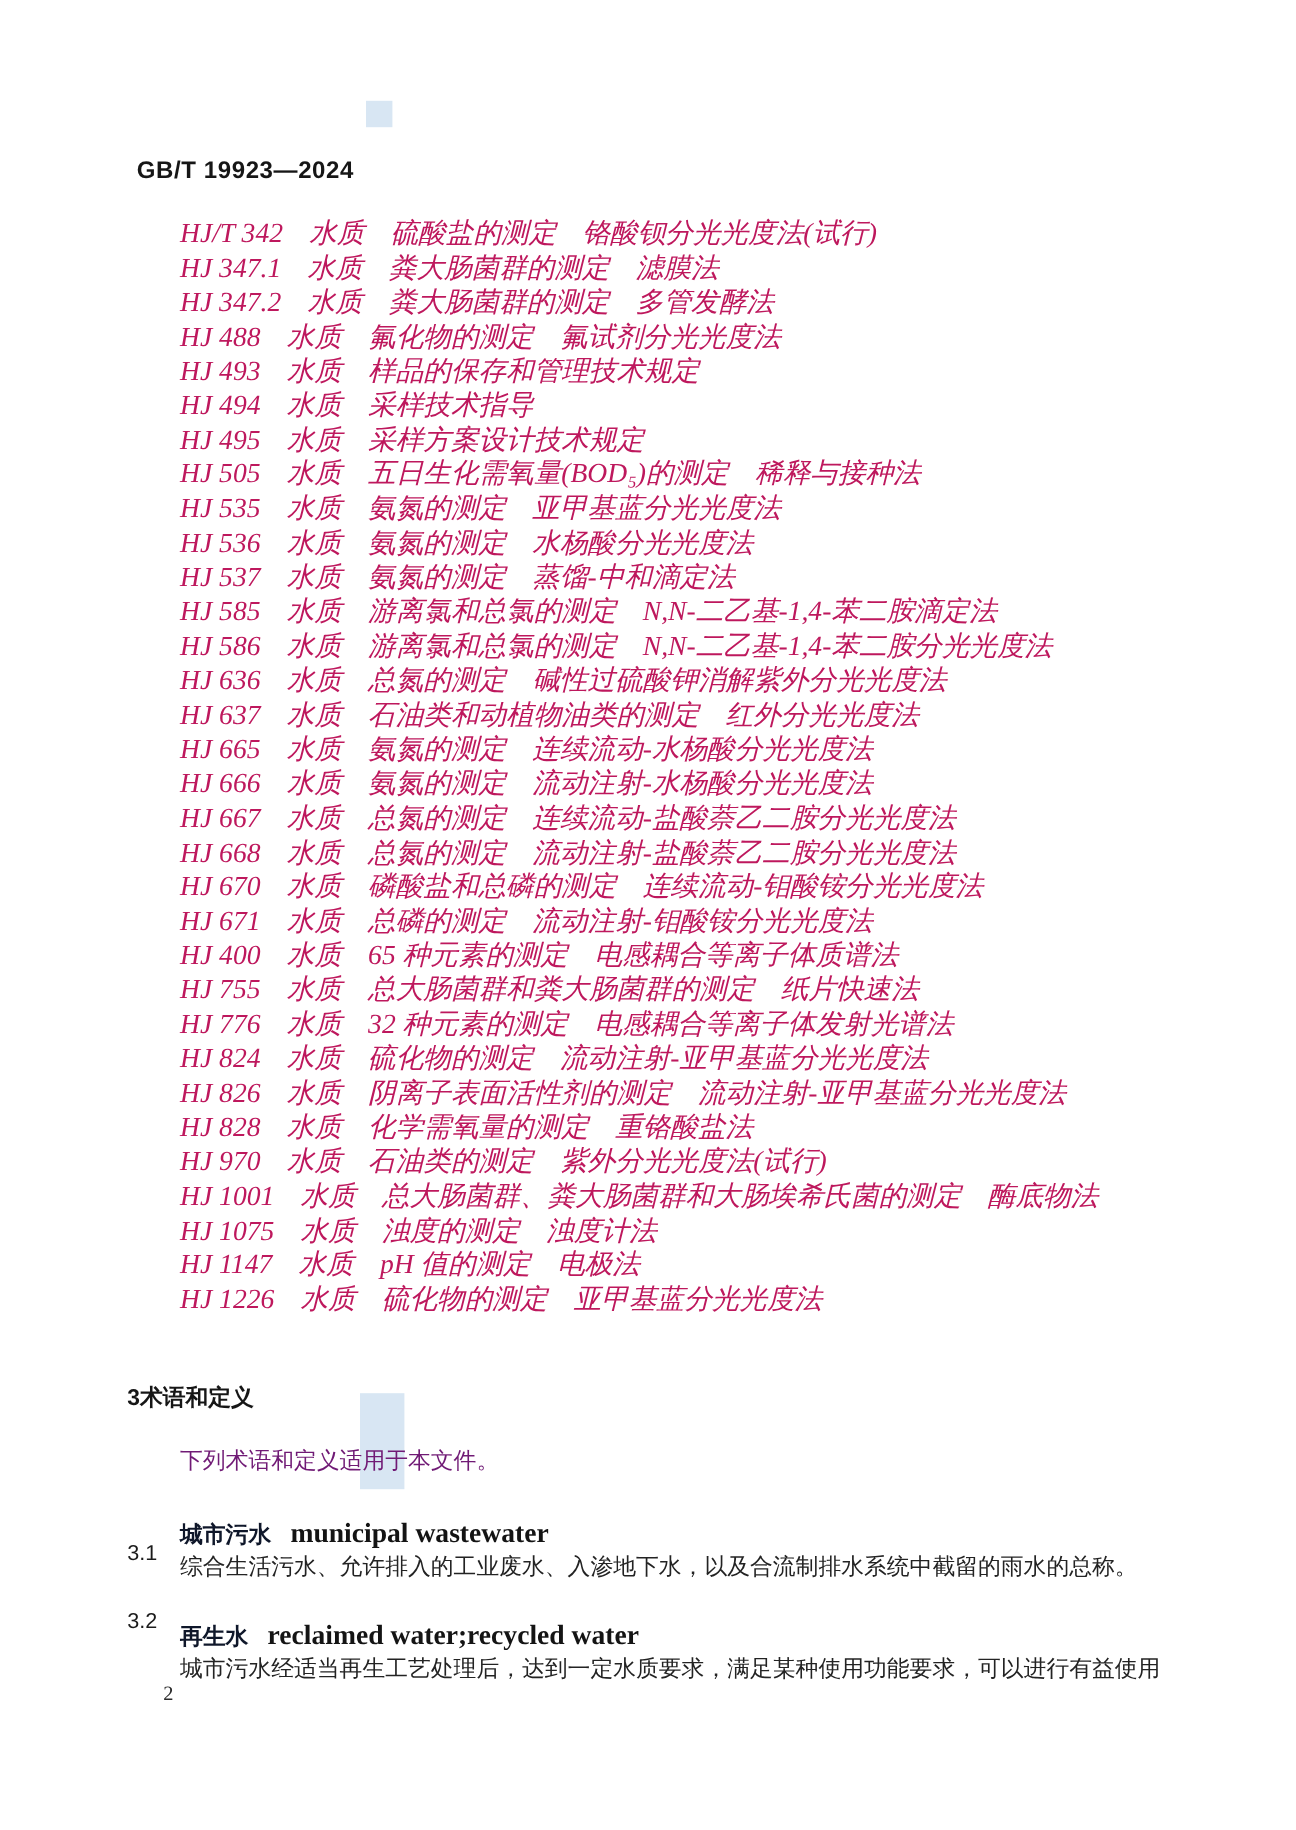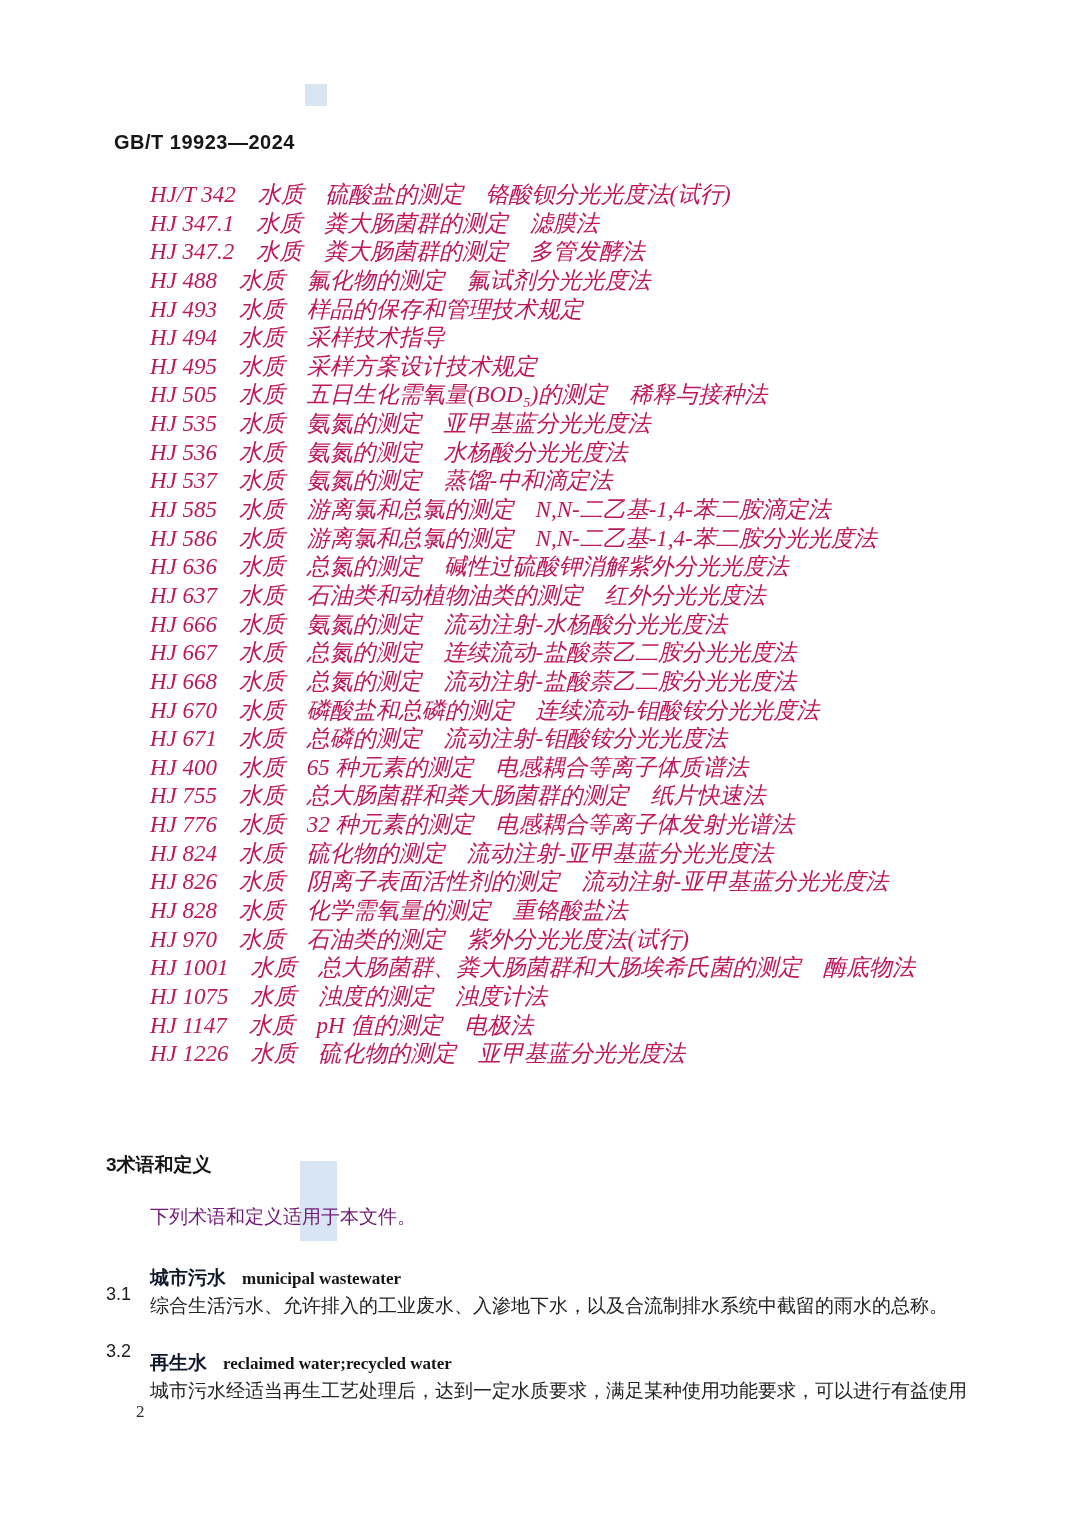--- a/index.html
+++ b/index.html
@@ -56,21 +56,21 @@
 
   .term{position:absolute;left:150px;white-space:nowrap;}
   .t1{top:1265px;}
   .t2{top:1350px;}
   .term .term-zh{
     font-family:"Liberation Sans","DejaVu Sans",sans-serif;
     font-weight:bold;font-size:19px;color:#0f172a;
   }
   .term .term-en{
     font-family:"Liberation Serif","DejaVu Serif",serif;
-    font-weight:bold;font-size:17px;color:#141414;margin-left:16px;
+    font-weight:bold;font-size:23px;color:#141414;margin-left:16px;
   }
 
   .def{
     position:absolute;left:150px;
     font-size:19px;color:#232323;white-space:nowrap;
   }
   .d1{top:1293px;text-align:center;}
   .d2{top:1378px;}
 
   .page-num{
@@ -97,20 +97,21 @@
       <div class="std-row"><span>HJ 494</span><span class="seg">水质</span><span class="seg">采样技术指导</span></div>
       <div class="std-row"><span>HJ 495</span><span class="seg">水质</span><span class="seg">采样方案设计技术规定</span></div>
       <div class="std-row"><span>HJ 505</span><span class="seg">水质</span><span class="seg">五日生化需氧量(BOD₅)的测定</span><span class="seg">稀释与接种法</span></div>
       <div class="std-row"><span>HJ 535</span><span class="seg">水质</span><span class="seg">氨氮的测定</span><span class="seg">亚甲基蓝分光光度法</span></div>
       <div class="std-row"><span>HJ 536</span><span class="seg">水质</span><span class="seg">氨氮的测定</span><span class="seg">水杨酸分光光度法</span></div>
       <div class="std-row"><span>HJ 537</span><span class="seg">水质</span><span class="seg">氨氮的测定</span><span class="seg">蒸馏-中和滴定法</span></div>
       <div class="std-row"><span>HJ 585</span><span class="seg">水质</span><span class="seg">游离氯和总氯的测定</span><span class="seg">N,N-二乙基-1,4-苯二胺滴定法</span></div>
       <div class="std-row"><span>HJ 586</span><span class="seg">水质</span><span class="seg">游离氯和总氯的测定</span><span class="seg">N,N-二乙基-1,4-苯二胺分光光度法</span></div>
       <div class="std-row"><span>HJ 636</span><span class="seg">水质</span><span class="seg">总氮的测定</span><span class="seg">碱性过硫酸钾消解紫外分光光度法</span></div>
       <div class="std-row"><span>HJ 637</span><span class="seg">水质</span><span class="seg">石油类和动植物油类的测定</span><span class="seg">红外分光光度法</span></div>
+      <div class="std-row"><span>HJ 665</span><span class="seg">水质</span><span class="seg">氨氮的测定</span><span class="seg">连续流动-水杨酸分光光度法</span></div>
       <div class="std-row"><span>HJ 666</span><span class="seg">水质</span><span class="seg">氨氮的测定</span><span class="seg">流动注射-水杨酸分光光度法</span></div>
       <div class="std-row"><span>HJ 667</span><span class="seg">水质</span><span class="seg">总氮的测定</span><span class="seg">连续流动-盐酸萘乙二胺分光光度法</span></div>
       <div class="std-row"><span>HJ 668</span><span class="seg">水质</span><span class="seg">总氮的测定</span><span class="seg">流动注射-盐酸萘乙二胺分光光度法</span></div>
       <div class="std-row"><span>HJ 670</span><span class="seg">水质</span><span class="seg">磷酸盐和总磷的测定</span><span class="seg">连续流动-钼酸铵分光光度法</span></div>
       <div class="std-row"><span>HJ 671</span><span class="seg">水质</span><span class="seg">总磷的测定</span><span class="seg">流动注射-钼酸铵分光光度法</span></div>
       <div class="std-row"><span>HJ 400</span><span class="seg">水质</span><span class="seg">65 种元素的测定</span><span class="seg">电感耦合等离子体质谱法</span></div>
       <div class="std-row"><span>HJ 755</span><span class="seg">水质</span><span class="seg">总大肠菌群和粪大肠菌群的测定</span><span class="seg">纸片快速法</span></div>
       <div class="std-row"><span>HJ 776</span><span class="seg">水质</span><span class="seg">32 种元素的测定</span><span class="seg">电感耦合等离子体发射光谱法</span></div>
       <div class="std-row"><span>HJ 824</span><span class="seg">水质</span><span class="seg">硫化物的测定</span><span class="seg">流动注射-亚甲基蓝分光光度法</span></div>
       <div class="std-row"><span>HJ 826</span><span class="seg">水质</span><span class="seg">阴离子表面活性剂的测定</span><span class="seg">流动注射-亚甲基蓝分光光度法</span></div>

